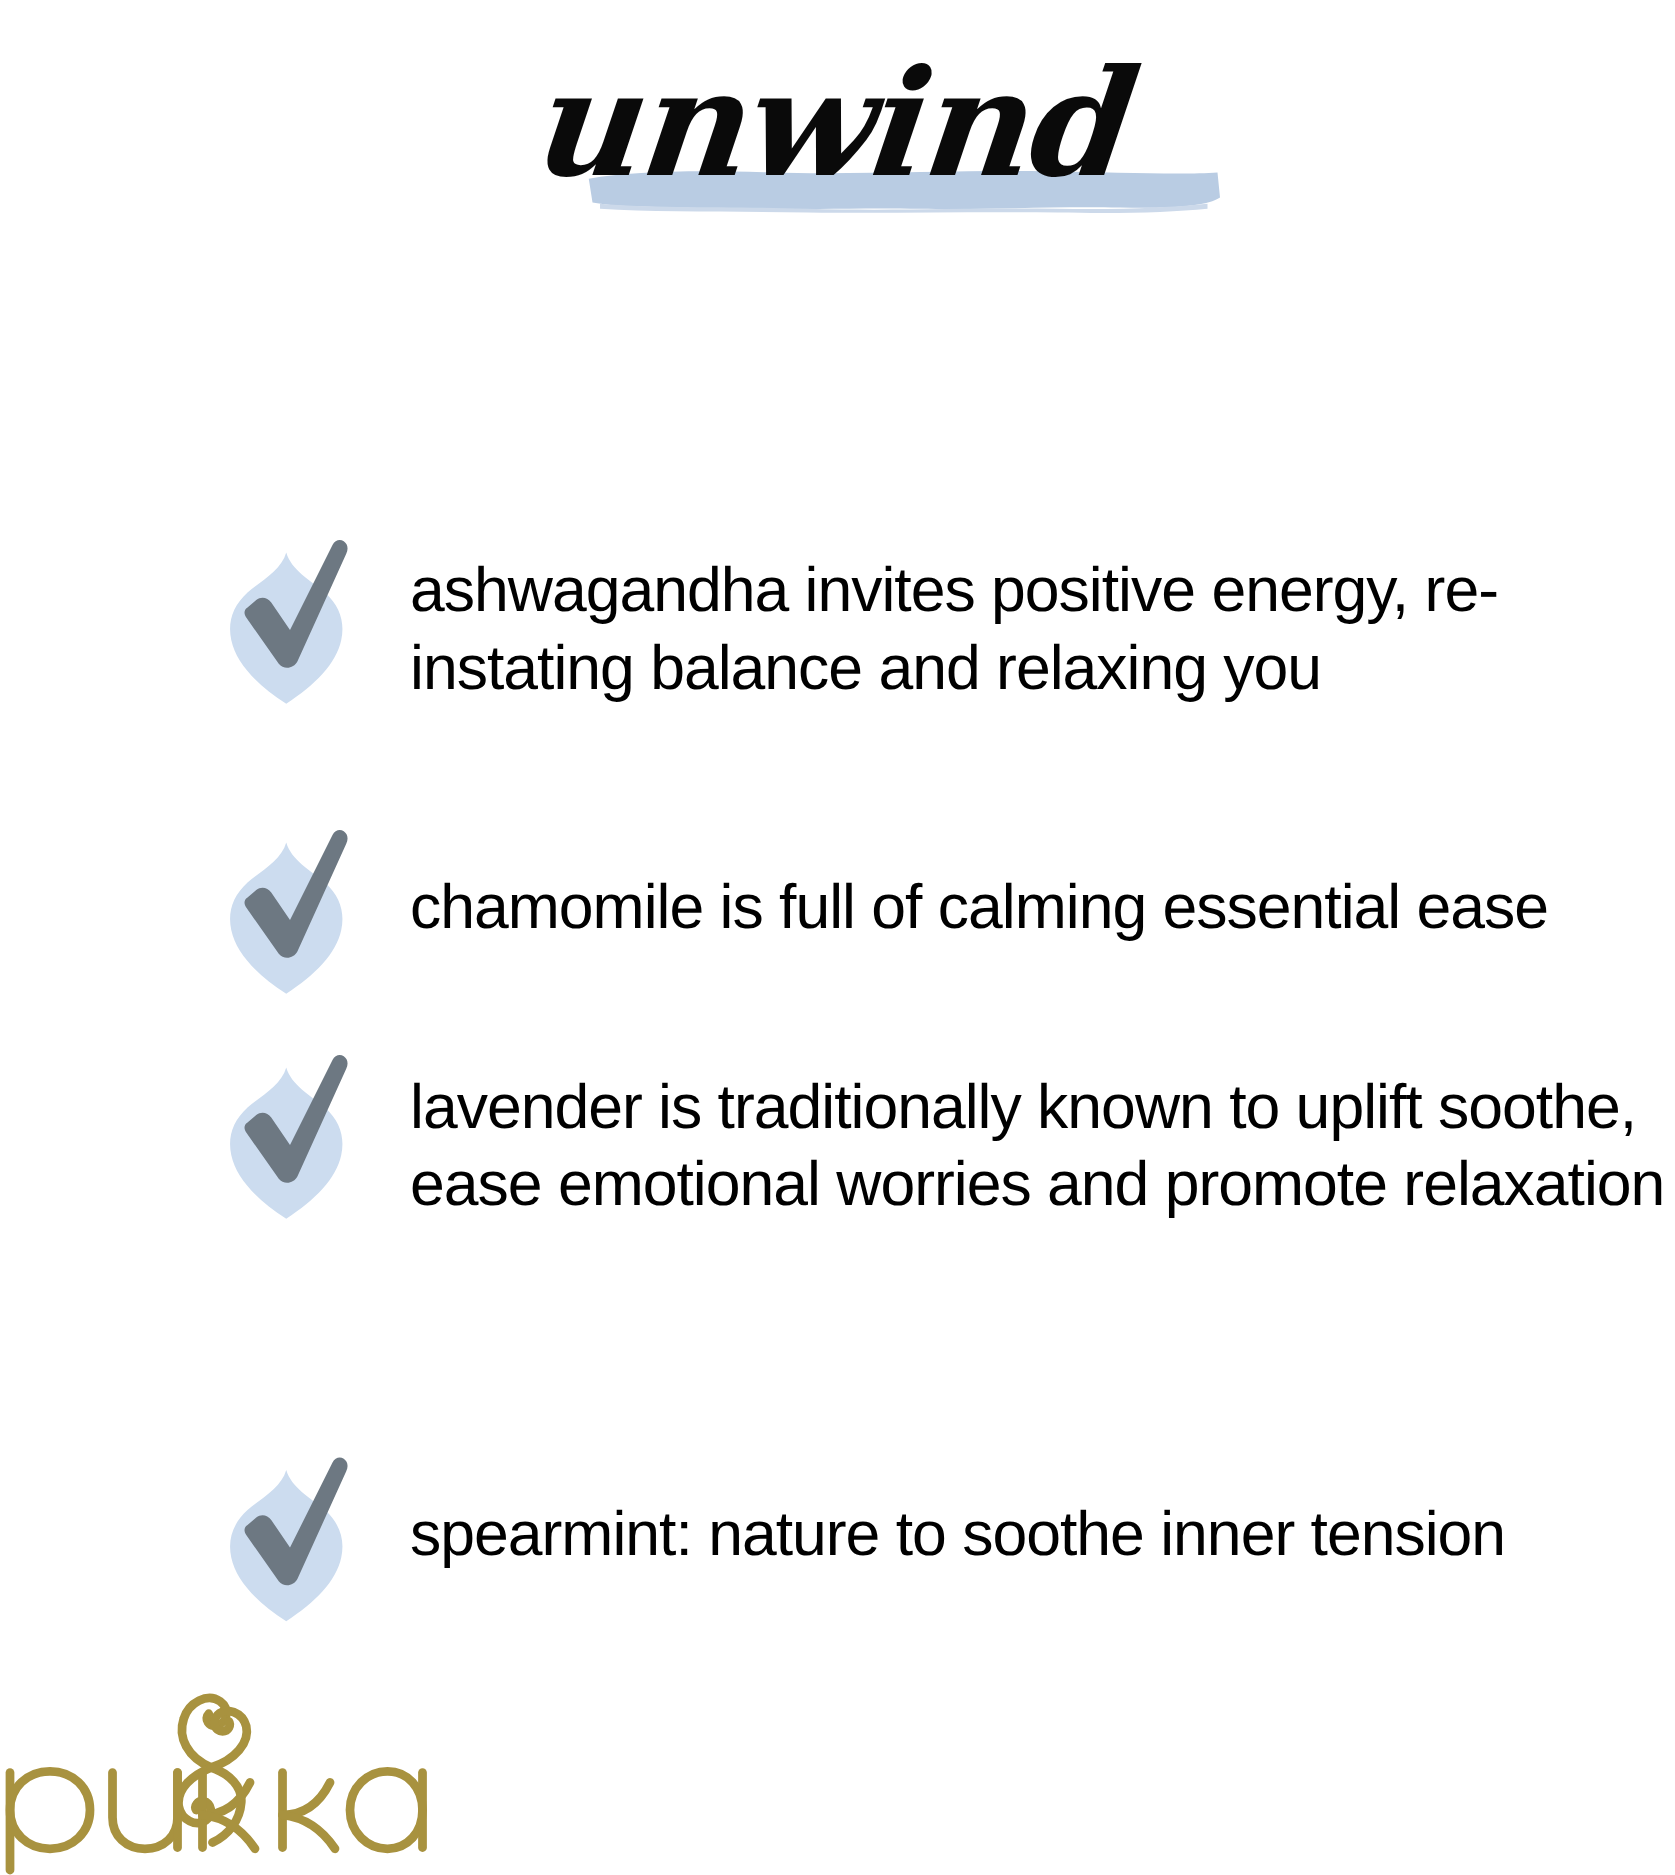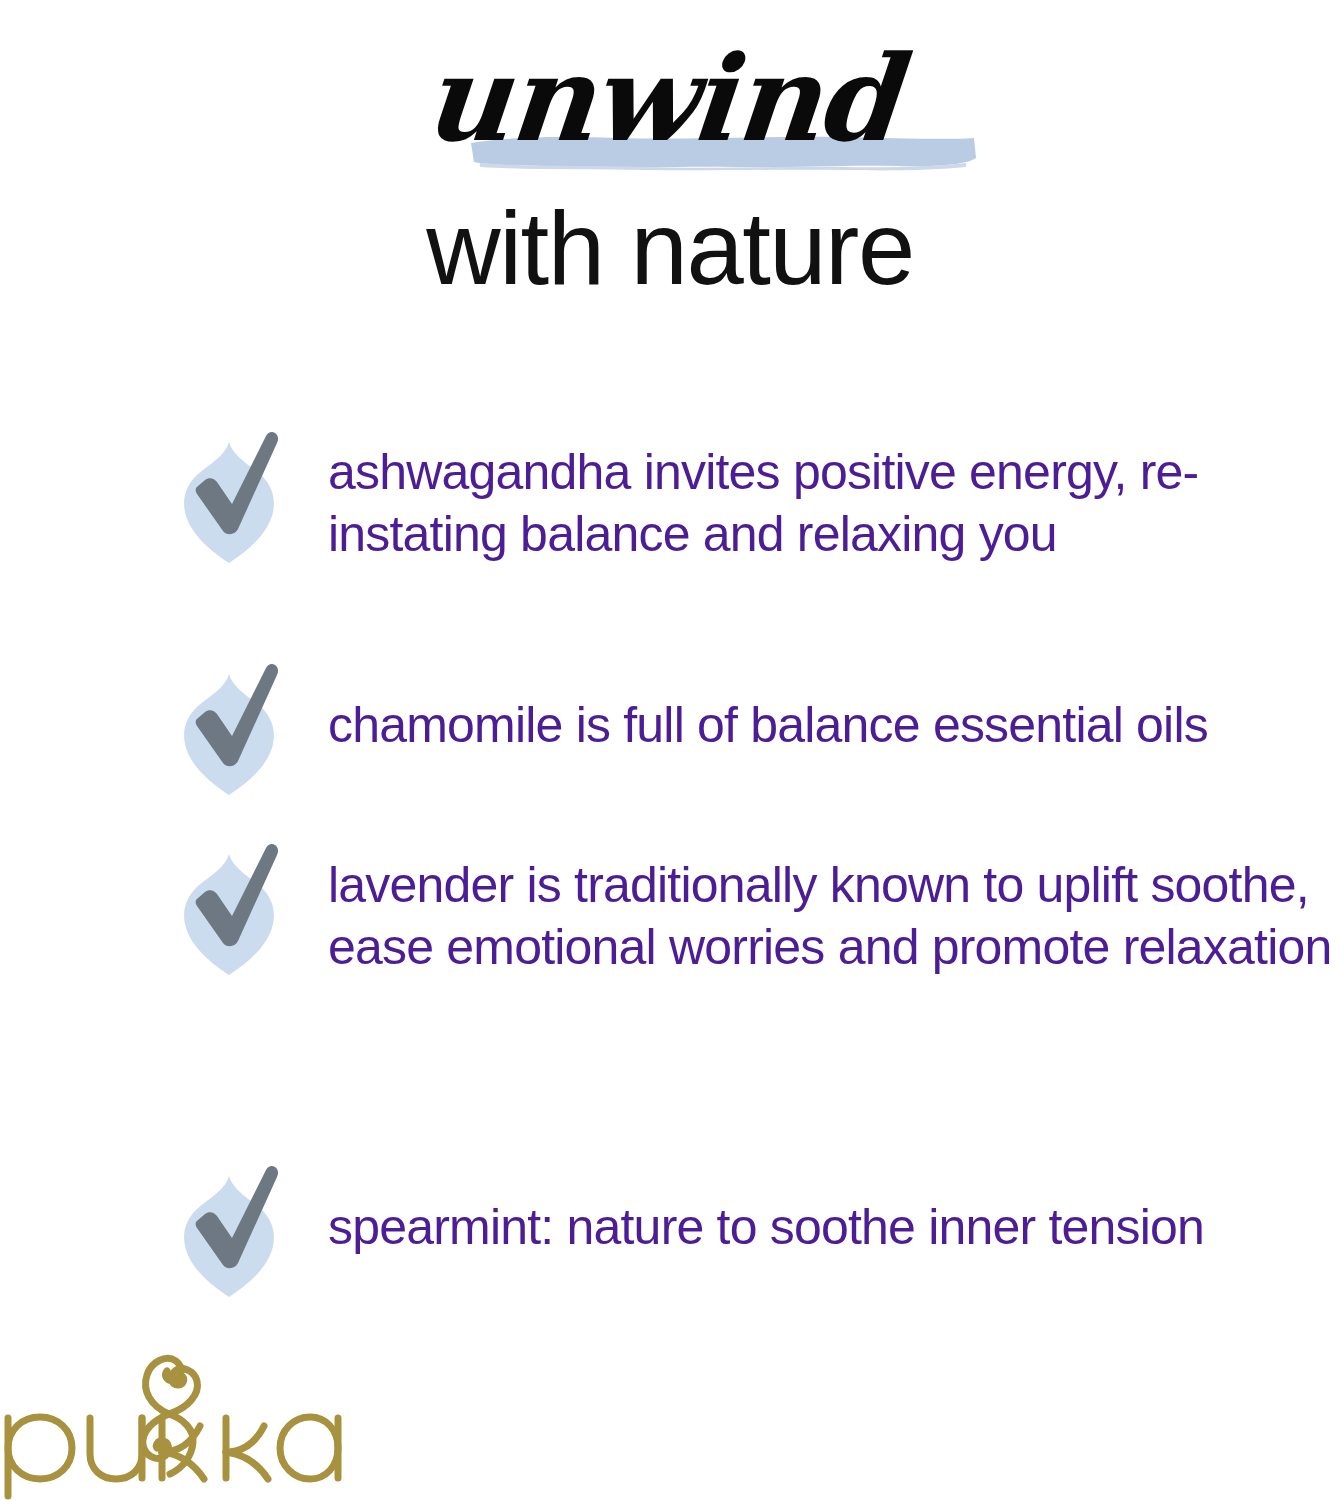--- a/index.html
+++ b/index.html
@@ -96,21 +96,21 @@
 
   .benefit-text {
     position: absolute;
     left: 328px;
     width: 1012px;
     font-family: "Liberation Sans", sans-serif;
     font-weight: 400;
     font-size: 50px;
     line-height: 62px;
     letter-spacing: -0.8px;
-    color: #4c1d95;
+    color: #000000;
   }
 
   
   #row-0 { top: 418px; }
   #row-0 .benefit-icon { left: 170px; top: 6px; }
   #row-0 .benefit-text { top: 23px; }
 
   #row-1 { top: 648px; }
   #row-1 .benefit-icon { left: 170px; top: 8px; }
   #row-1 .benefit-text { top: 46px; }
@@ -144,21 +144,20 @@
       <path d="M5,9 C40,3 90,2 150,4 C220,6 300,2 370,3 C430,4 480,6 508,4
                L510,24 C500,31 470,33 430,32 C370,31 330,34 270,33
                C200,32 150,35 100,33 C60,31 28,32 8,28 Z" fill="#b9cce3"></path>
       <path d="M14,29 C60,33 120,31 180,33 C250,35 310,32 380,33 C430,34 470,32 500,29
                L500,33 C470,36 430,37 380,36 C310,35 250,37 180,36 C120,35 60,36 14,33 Z" fill="#ccd9ea"></path>
     </svg>
 
     <div id="script-word">unwind</div>
   </div>
 
-  <div id="subtitle">with nature</div>
 </div>
 
 <div id="benefits">
 
   <div class="benefit-row" id="row-0">
     <span class="benefit-icon">
       <svg viewBox="0 0 118 142" aria-hidden="true">
         <path d="M59,18 C63,32 78,40 90,50 C102,61 106,74 103,88
                  C99,107 82,124 59,139 C36,124 19,107 15,88
                  C12,74 16,61 28,50 C40,40 55,32 59,18 Z" fill="#ccdcef"></path>
@@ -174,21 +173,21 @@
     <span class="benefit-icon">
       <svg viewBox="0 0 118 142" aria-hidden="true">
         <path d="M59,18 C63,32 78,40 90,50 C102,61 106,74 103,88
                  C99,107 82,124 59,139 C36,124 19,107 15,88
                  C12,74 16,61 28,50 C40,40 55,32 59,18 Z" fill="#ccdcef"></path>
         <path d="M28,62 L35,56 C39,53 44,54 47,58 L62,80 L96,12
                  C98,8 102,7 105,9 C108,11 109,15 107,19 L68,105
                  C65,111 57,112 53,107 L27,70 C25,67 25,64 28,62 Z" fill="#6d7882"></path>
       </svg>
     </span>
-    <div class="benefit-text">chamomile is full of balance essential oils</div>
+    <div class="benefit-text">chamomile is full of calming essential ease</div>
   </div>
 
   <div class="benefit-row" id="row-2">
     <span class="benefit-icon">
       <svg viewBox="0 0 118 142" aria-hidden="true">
         <path d="M59,18 C63,32 78,40 90,50 C102,61 106,74 103,88
                  C99,107 82,124 59,139 C36,124 19,107 15,88
                  C12,74 16,61 28,50 C40,40 55,32 59,18 Z" fill="#ccdcef"></path>
         <path d="M28,62 L35,56 C39,53 44,54 47,58 L62,80 L96,12
                  C98,8 102,7 105,9 C108,11 109,15 107,19 L68,105

